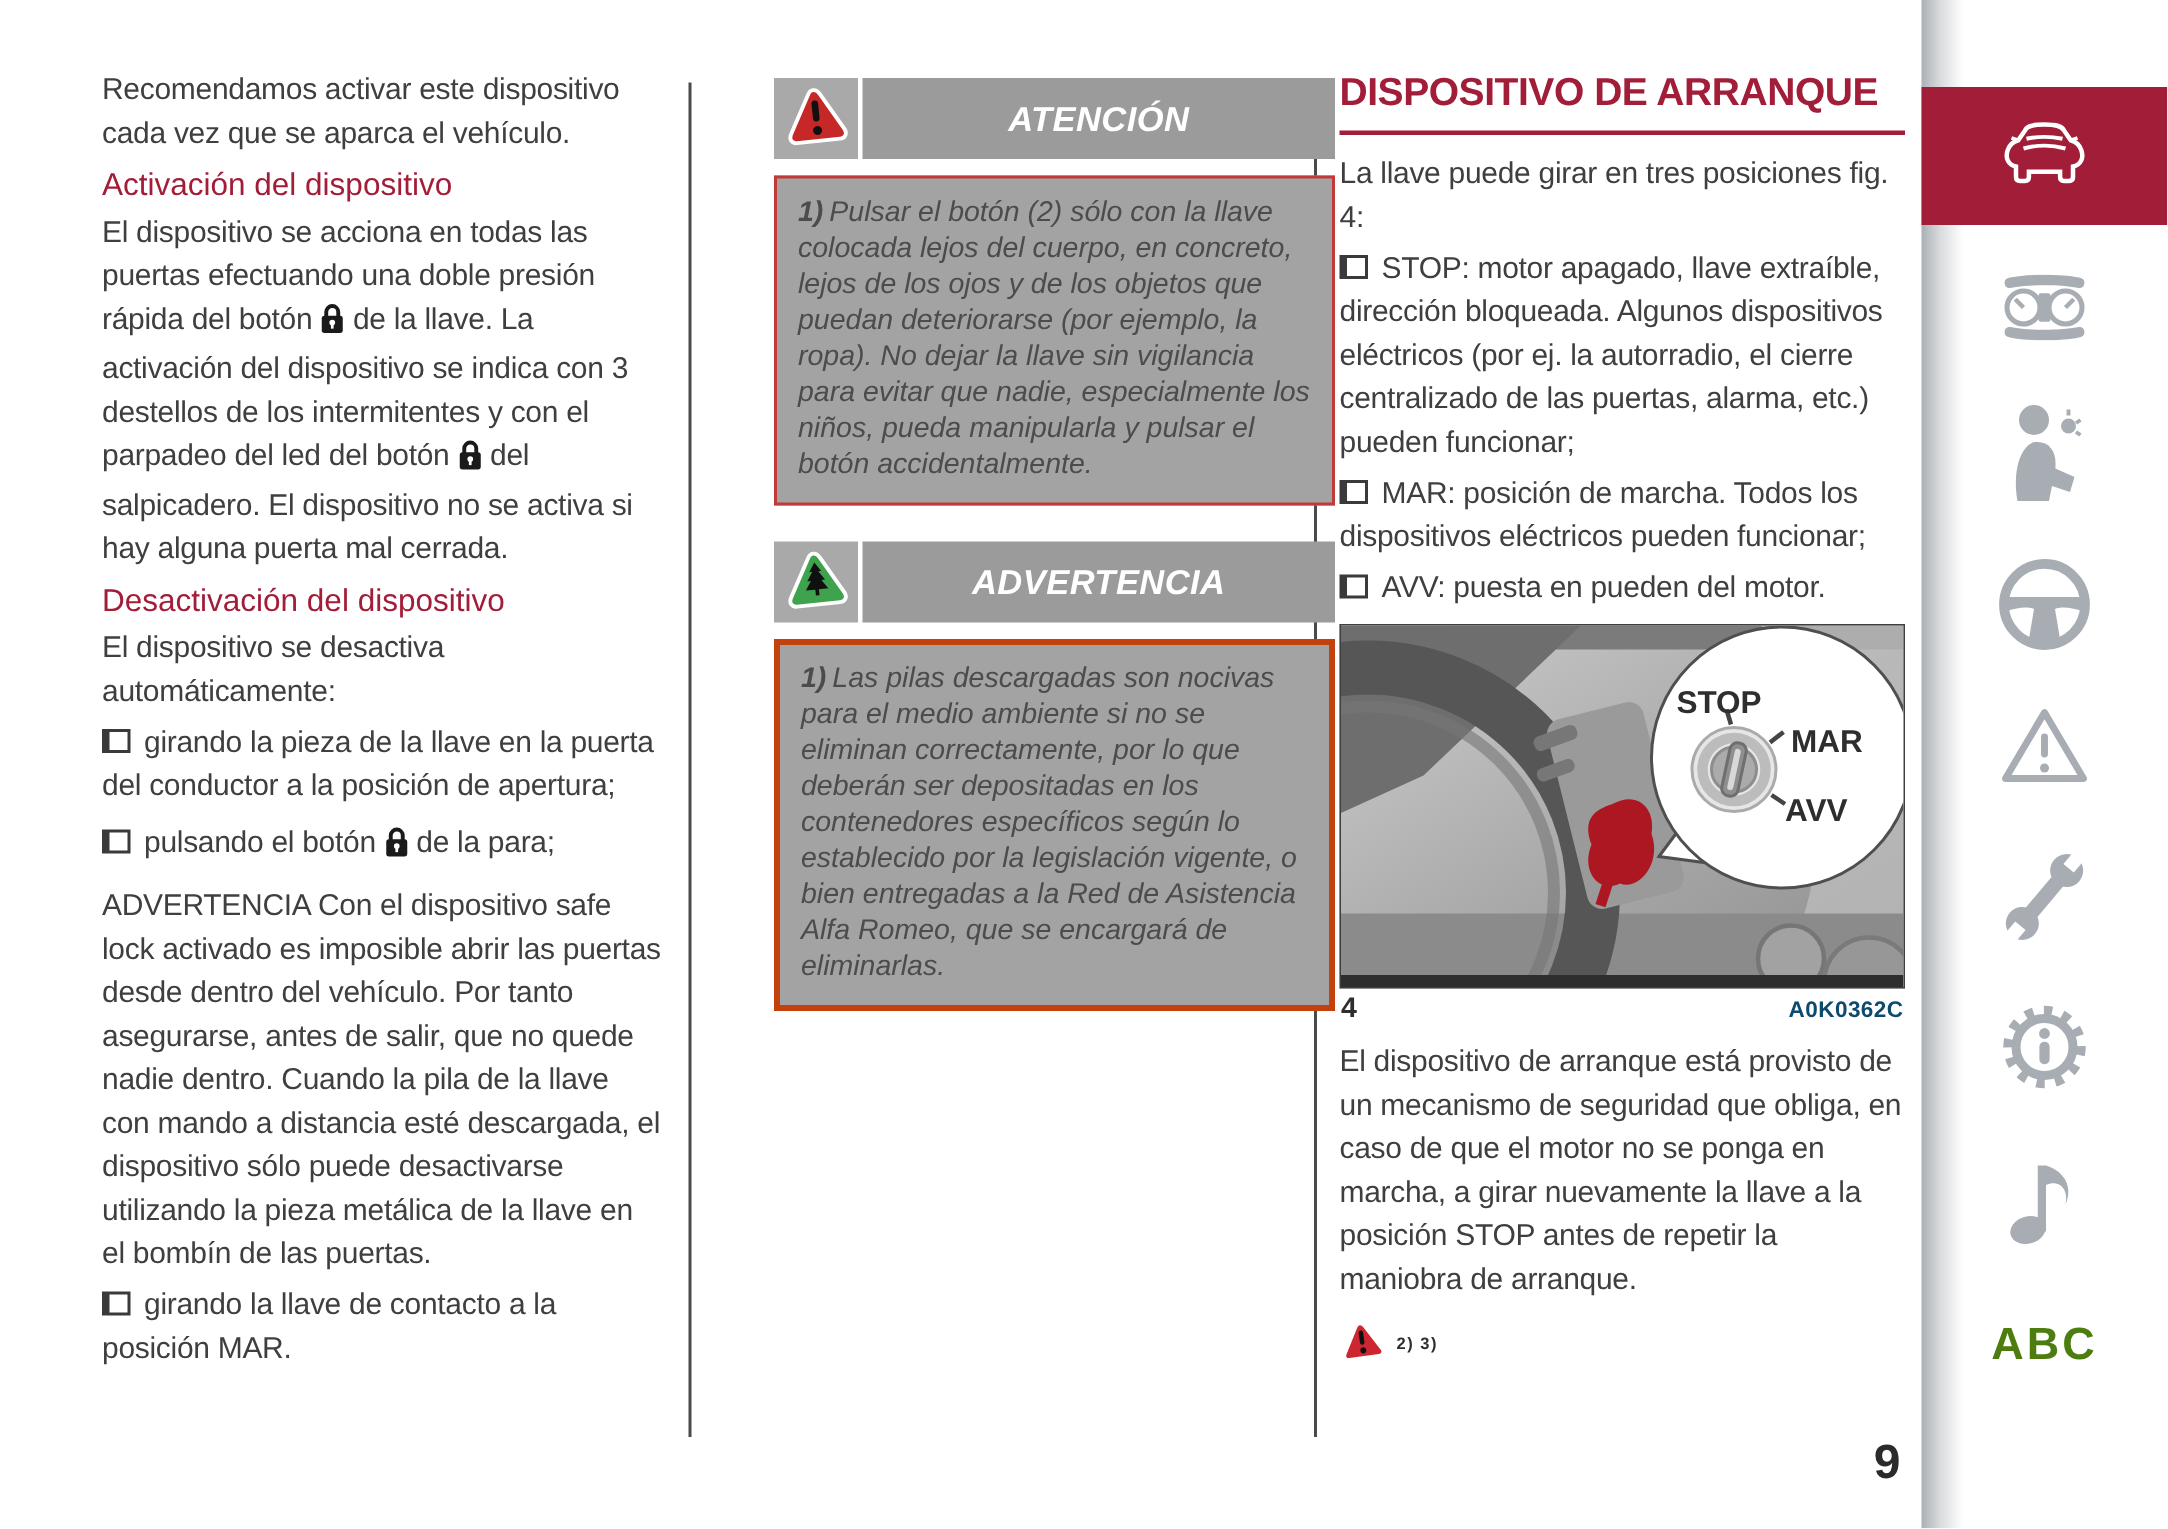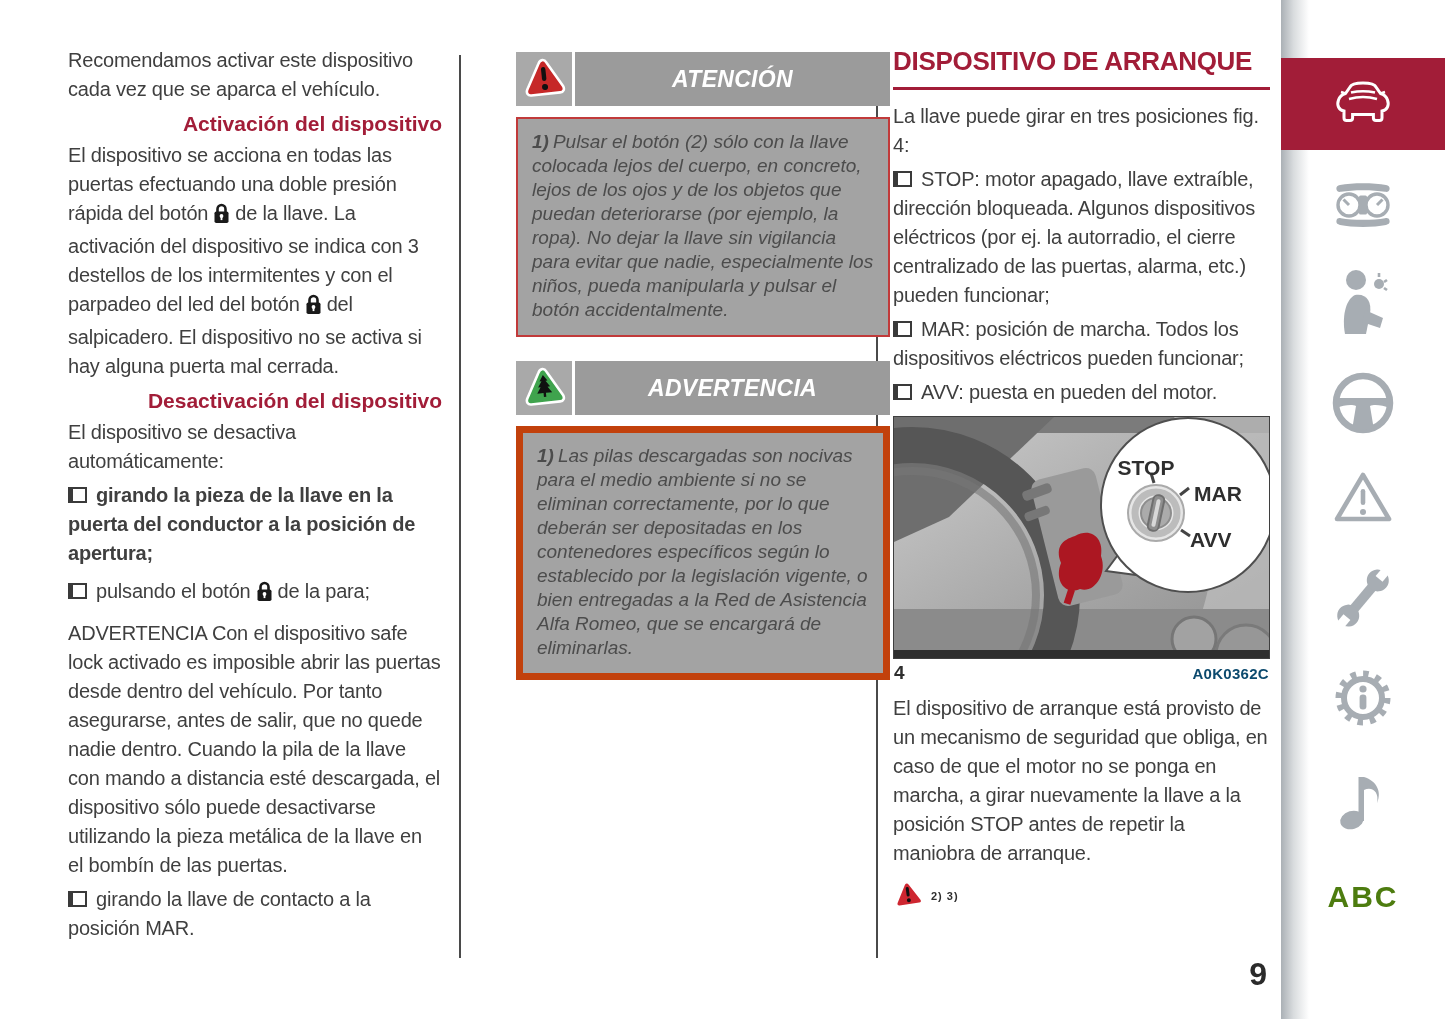--- a/index.html
+++ b/index.html
@@ -1,37 +1,37 @@
 <!DOCTYPE html>
 <html><head>
 <meta charset="utf-8">
 <style>
   html,body{margin:0;padding:0;background:#fff;}
   .page{position:relative;width:1445px;height:1019px;background:#fff;overflow:hidden;
         font-family:"Liberation Sans","DejaVu Sans",sans-serif;color:#3f3f3f;}
   
   .body-text{font-size:20px;line-height:29px;letter-spacing:-0.2px;margin:0 0 5px 0;}
-  .red-subhead{font-size:21px;line-height:29px;font-weight:bold;color:#A21D38;margin:5px 0 3px 0;text-align:right;}
+  .red-subhead{font-size:21px;line-height:29px;font-weight:normal;color:#A21D38;margin:5px 0 3px 0;}
   .sq{display:inline-block;width:12px;height:12px;border:2.5px solid #3a3a3a;border-left-width:5px;
       background:#fff;margin-right:9px;vertical-align:-1px;}
   .lock-ico{display:inline-block;vertical-align:-4px;margin:0 5px;}
   
   .col-left{position:absolute;left:68px;top:46px;width:374px;}
   .col-mid{position:absolute;left:481px;top:52px;width:374px;padding-left:35px;}
   .col-right{position:absolute;left:893px;top:46px;width:377px;}
   .v-sep{position:absolute;top:55px;width:2px;height:903px;background:#4a4a4a;}
   
   .warn-header{display:flex;height:54px;margin:0;}
   .warn-icon-cell{width:56px;background:#a9a9a9;display:flex;align-items:center;justify-content:center;margin-right:3px;}
   .warn-title-cell{flex:1;background:#9b9b9b;display:flex;align-items:center;justify-content:center;}
   .warn-title{color:#fff;font-size:23px;font-weight:bold;font-style:italic;letter-spacing:0.3px;}
   .warn-body{margin-top:11px;padding:11px 14px 13px 14px;font-style:italic;color:#4c4c4c;
              font-size:19px;line-height:24px;background:#a3a3a3;}
   .warn-body.attn{border:2px solid #C13A3A;margin-bottom:24px;}
-  .warn-body.advt{border:7px solid #c2410c;}
+  .warn-body.advt{border:4px solid #c2410c;}
   .foot-ref{font-weight:bold;margin-right:4px;}
   
   .main-heading{font-size:26px;line-height:30px;font-weight:bold;color:#A21D38;letter-spacing:-0.3px;
                 margin:0;padding-bottom:11px;border-bottom:3px solid #A21D38;}
   .rc-intro{margin-top:12px;}
   .figure-box{position:relative;width:375px;height:241px;border:1px solid #3f3f3f;margin-top:9px;overflow:hidden;background:#b9b9b9;}
   .figure-caption{display:flex;justify-content:space-between;align-items:baseline;margin:3px 1px 10px 1px;}
   .fig-num{font-size:19px;font-weight:bold;color:#2e2e2e;}
   .fig-code{font-size:15px;font-weight:bold;color:#0c4a6e;letter-spacing:0.3px;}
   .footnote-row{display:flex;align-items:center;margin-top:12px;}
@@ -65,21 +65,21 @@
             <rect x="7.6" y="13.5" width="1.8" height="3.6" fill="#fff"></rect>
           </svg></span><span>de la llave. La activación del dispositivo se indica con 3 destellos de los intermitentes y con el parpadeo del led del botón</span><span class="lock-ico"><svg width="17" height="21" viewBox="0 0 17 21">
             <path d="M4.5 9 V6 a4 4 0 0 1 8 0 V9" fill="none" stroke="#1a1a1a" stroke-width="2.6"></path>
             <rect x="1.5" y="8.5" width="14" height="11.5" rx="1.8" fill="#1a1a1a"></rect>
             <circle cx="8.5" cy="13" r="1.9" fill="#fff"></circle>
             <rect x="7.6" y="13.5" width="1.8" height="3.6" fill="#fff"></rect>
           </svg></span><span>del salpicadero. El dispositivo no se activa si hay alguna puerta mal cerrada.</span>
     </p>
     <p class="red-subhead">Desactivación del dispositivo</p>
     <p class="body-text">El dispositivo se desactiva automáticamente:</p>
-    <p class="body-text" style="margin-bottom:9px;font-weight:bold;">
+    <p class="body-text" style="margin-bottom:9px;">
       <span class="sq"></span><span>girando la pieza de la llave en la puerta del conductor a la posición de apertura;</span>
     </p>
     <p class="body-text" style="margin-bottom:9px;">
       <span class="sq"></span><span>pulsando el botón</span><span class="lock-ico"><svg width="17" height="21" viewBox="0 0 17 21">
             <path d="M4.5 9 V6 a4 4 0 0 1 8 0 V9" fill="none" stroke="#1a1a1a" stroke-width="2.6"></path>
             <rect x="1.5" y="8.5" width="14" height="11.5" rx="1.8" fill="#1a1a1a"></rect>
             <circle cx="8.5" cy="13" r="1.9" fill="#fff"></circle>
             <rect x="7.6" y="13.5" width="1.8" height="3.6" fill="#fff"></rect>
           </svg></span><span>de la para;</span>
     </p>

